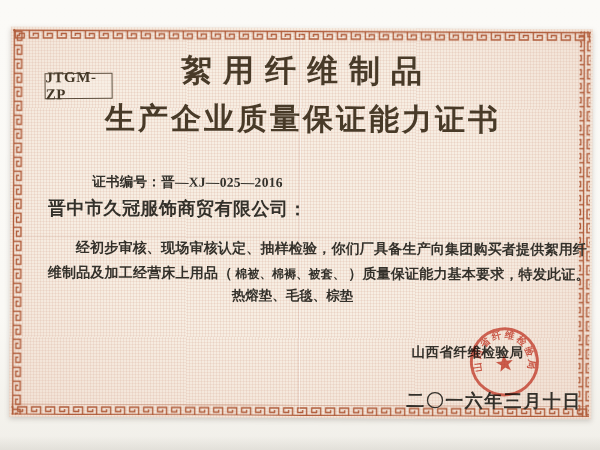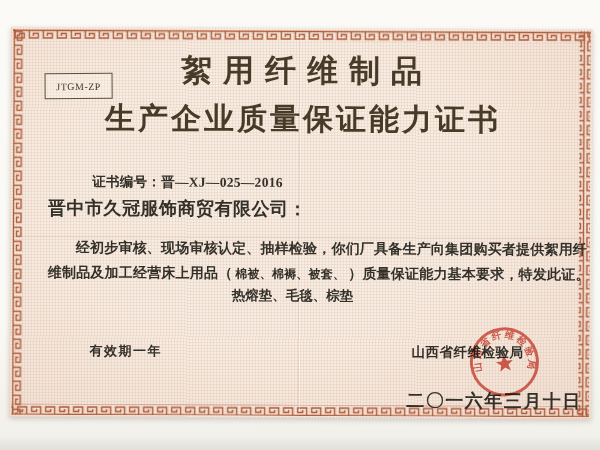--- a/index.html
+++ b/index.html
@@ -24,21 +24,21 @@
     background:linear-gradient(90deg, rgba(0,0,0,0) 0%, rgba(176,110,90,0.18) 40%, rgba(255,255,255,0.5) 70%, rgba(0,0,0,0) 100%);
   }
   .crease-h{
     position:absolute;left:8px;right:8px;top:208px;height:3px;
     background:linear-gradient(180deg, rgba(0,0,0,0) 0%, rgba(176,110,90,0.10) 50%, rgba(0,0,0,0) 100%);
   }
   .badge{
     position:absolute;left:34px;top:46px;width:66px;height:24px;
     border:1.5px solid #5d4e3d;display:flex;align-items:center;justify-content:center;
     font-family:"Liberation Serif","DejaVu Serif",serif;
-    font-weight:normal;font-size:10px;letter-spacing:0.5px;color:#443827;
+    font-weight:bold;font-size:15px;letter-spacing:0.5px;color:#443827;
     transform:rotate(-0.6deg);background:rgba(250,243,235,0.35);
   }
   .title1{
     position:absolute;left:0;top:22px;width:100%;text-align:center;
     font-family:"DejaVu Sans","Liberation Sans",sans-serif;
     font-weight:bold;font-size:31px;letter-spacing:11px;color:#483a28;
     text-indent:11px;white-space:nowrap;
   }
   .title2{
     position:absolute;left:0;top:71px;width:100%;text-align:center;
@@ -94,21 +94,20 @@
     <div class="txt company">晋中市久冠服饰商贸有限公司：</div>
 
     <div class="txt body1">经初步审核、现场审核认定、抽样检验，你们厂具备生产向集团购买者提供絮用纤</div>
 
     <div class="txt body2"><span>维制品及加工经营床上用品（</span><span class="small-inline">棉被、棉褥、被套、</span><span>）质量保证能力基本要求，特发此证。</span></div>
 
     <div class="plist">
       <div>热熔垫、毛毯、棕垫</div>
     </div>
 
-    <div class="txt validity">有效期一年</div>
 
     <div class="txt issuer">山西省纤维检验局</div>
 
     <div class="txt issue-date">二〇一六年三月十日</div>
 
     <svg class="seal" viewBox="0 0 82 82">
       <defs>
         <path id="sealArc" d="M18.4 49.2 A24 24 0 1 1 63.6 49.2" fill="none"></path>
       </defs>
       <circle cx="41" cy="41" r="33" fill="none" stroke="#cf4a3a" stroke-width="3" stroke-opacity="0.8"></circle>

